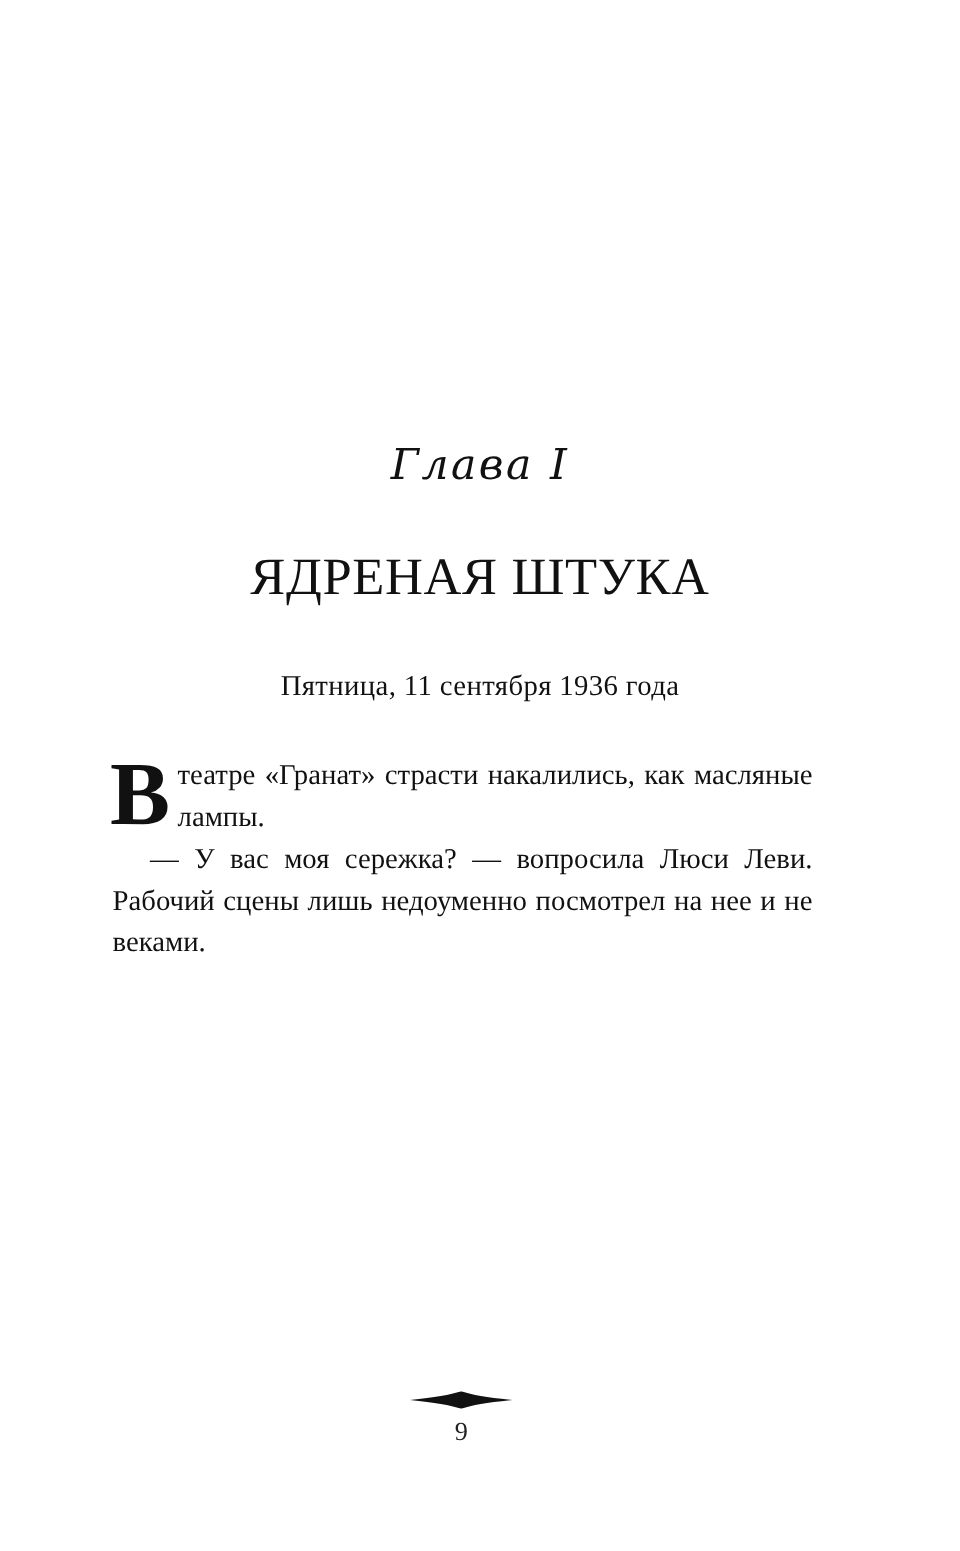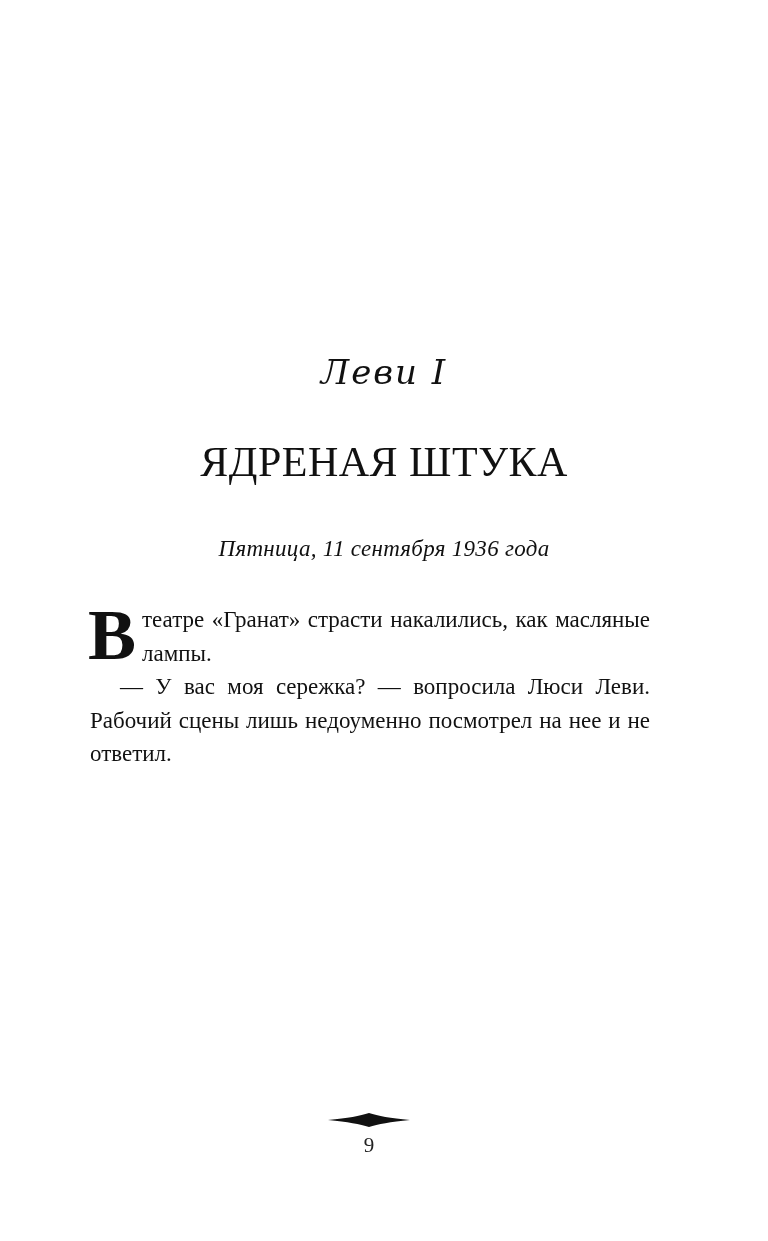--- a/index.html
+++ b/index.html
@@ -38,21 +38,20 @@
       letter-spacing: 0.5px;
       color: #111;
     }
     .dateline {
       position: absolute;
       top: 536px;
       left: 0;
       width: 768px;
       text-align: center;
       font-family: "Liberation Serif", serif;
-      font-style: italic;
       font-size: 23px;
       letter-spacing: 0.3px;
       color: #111;
     }
     .body-text {
       position: absolute;
       top: 603px;
       left: 90px;
       width: 560px;
       font-family: "Liberation Serif", serif;
@@ -92,28 +91,28 @@
       width: 738px;
       text-align: center;
       font-family: "Liberation Serif", serif;
       font-size: 21px;
       color: #222;
     }
   </style>
 </head>
 <body>
 
-<div class="chapter-label">Леви I</div>
+<div class="chapter-label">Глава I</div>
 
 <div class="chapter-title">ЯДРЕНАЯ ШТУКА</div>
 
 <div class="dateline">Пятница, 11 сентября 1936 года</div>
 
 <div class="body-text">
   <p class="first"><span class="dropcap">В</span><span> театре «Гранат» страсти накалились, как масляные лампы.</span></p>
-  <p>— У вас моя сережка? — вопросила Люси Леви. Рабочий сцены лишь недоуменно посмотрел на нее и не ответил.</p>
+  <p>— У вас моя сережка? — вопросила Люси Леви. Рабочий сцены лишь недоуменно посмотрел на нее и не веками.</p>
 </div>
 
 <svg class="ornament" viewBox="0 0 82 14" xmlns="http://www.w3.org/2000/svg">
   <path d="M0 7 C 20 5, 32 3, 41 0 C 50 3, 62 5, 82 7 C 62 9, 50 11, 41 14 C 32 11, 20 9, 0 7 Z" fill="#111111"></path>
 </svg>
 
 <div class="page-number">9</div>
 
 </body></html>

